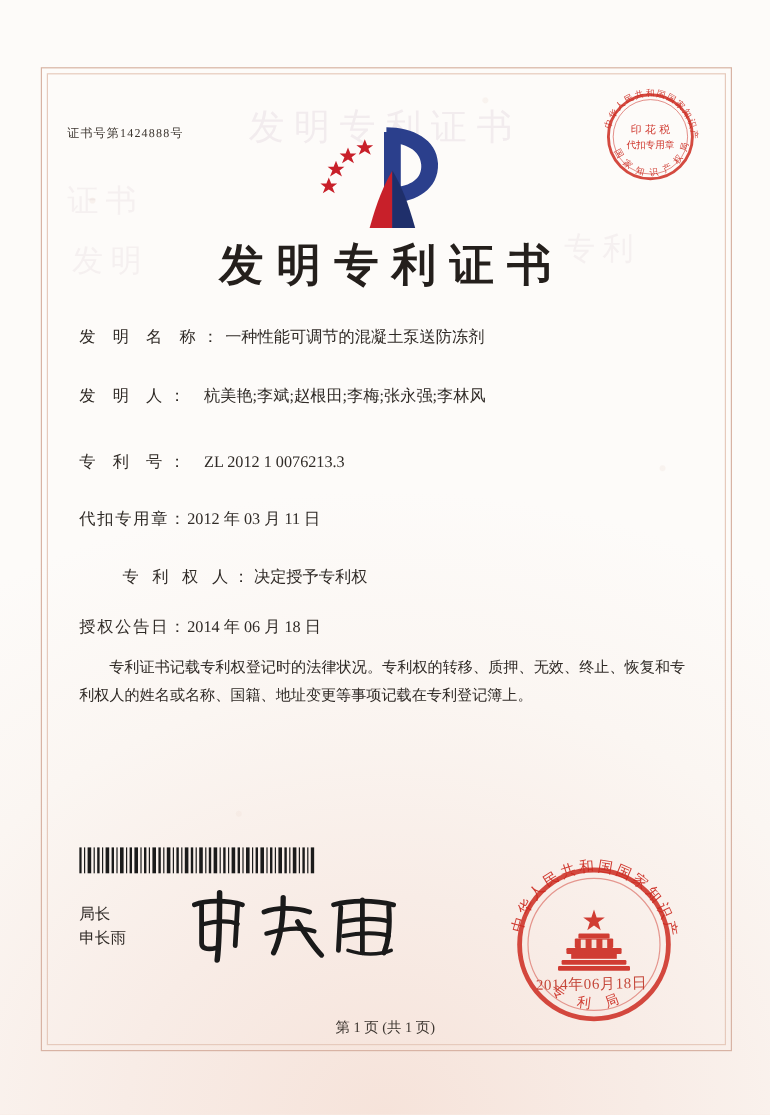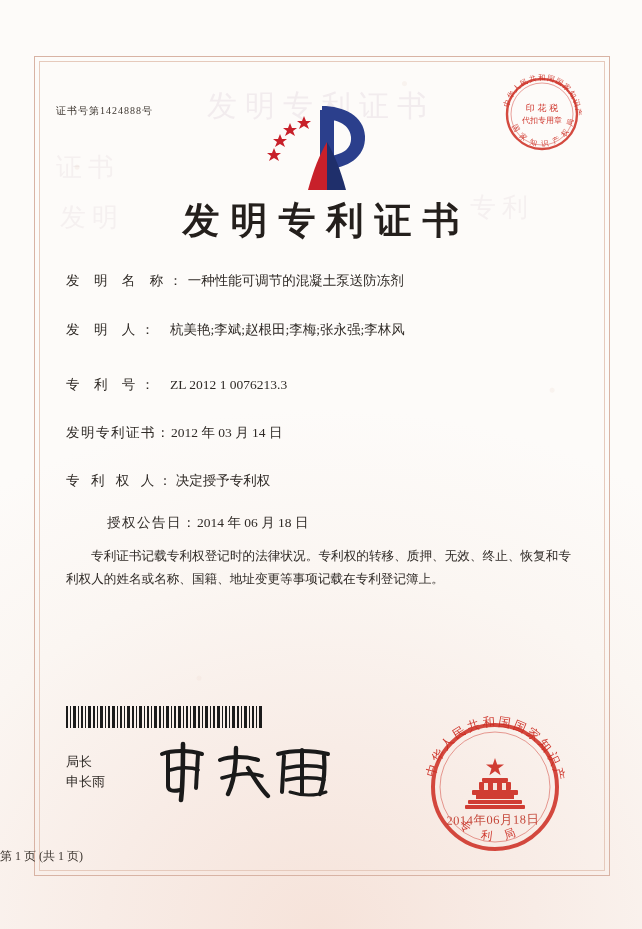--- a/index.html
+++ b/index.html
@@ -201,21 +201,21 @@
     transform: rotate(-1deg);
     opacity: .92;
   }
 
   
   #page-footer {
     position: absolute;
     left: 0;
     top: 848px;
     width: 100%;
-    text-align: left;
+    text-align: center;
     font-size: 12px;
     color: #3d3630;
   }
 </style>
 </head>
 <body>
 
 <div id="certificate">
 
   <div id="paper-texture"></div>
@@ -275,29 +275,29 @@
 
   <div class="field-row" style="top:321px;">
     <span class="field-label" style="letter-spacing:5.5px; display:inline-block; width:104px;">发 明 人：</span><span class="field-value">杭美艳;李斌;赵根田;李梅;张永强;李林风</span>
   </div>
 
   <div class="field-row" style="top:376px;">
     <span class="field-label" style="letter-spacing:5.5px; display:inline-block; width:104px;">专 利 号：</span><span class="field-value" style="font-family:'Liberation Serif',serif;">ZL 2012 1 0076213.3</span>
   </div>
 
   <div class="field-row" style="top:424px;">
-    <span class="field-label" style="letter-spacing:1.5px;">发明专利证书：</span><span class="field-value">2012 年 03 月 14 日</span>
+    <span class="field-label" style="letter-spacing:1.5px;">代扣专用章：</span><span class="field-value">2012 年 03 月 11 日</span>
   </div>
 
   <div class="field-row" style="top:472px;">
-    <span class="field-label" style="letter-spacing:4px;">专 利 权 人：</span><span class="field-value">决定授予专利权</span>
+    <span class="field-label" style="letter-spacing:4px;margin-left:36px;">专 利 权 人：</span><span class="field-value">决定授予专利权</span>
   </div>
 
   <div class="field-row" style="top:514px;">
-    <span class="field-label" style="letter-spacing:1.5px;margin-left:41px;">授权公告日：</span><span class="field-value">2014 年 06 月 18 日</span>
+    <span class="field-label" style="letter-spacing:1.5px;">授权公告日：</span><span class="field-value">2014 年 06 月 18 日</span>
   </div>
 
   <div id="body-text">
     <p>专利证书记载专利权登记时的法律状况。专利权的转移、质押、无效、终止、恢复和专利权人的姓名或名称、国籍、地址变更等事项记载在专利登记簿上。</p>
   </div>
 
   <div id="barcode">
     <svg width="196" height="22" viewBox="0 0 196 22" xmlns="http://www.w3.org/2000/svg">
       <g fill="#1b1b1b">
         <rect x="0" y="0" width="2" height="22"></rect>

